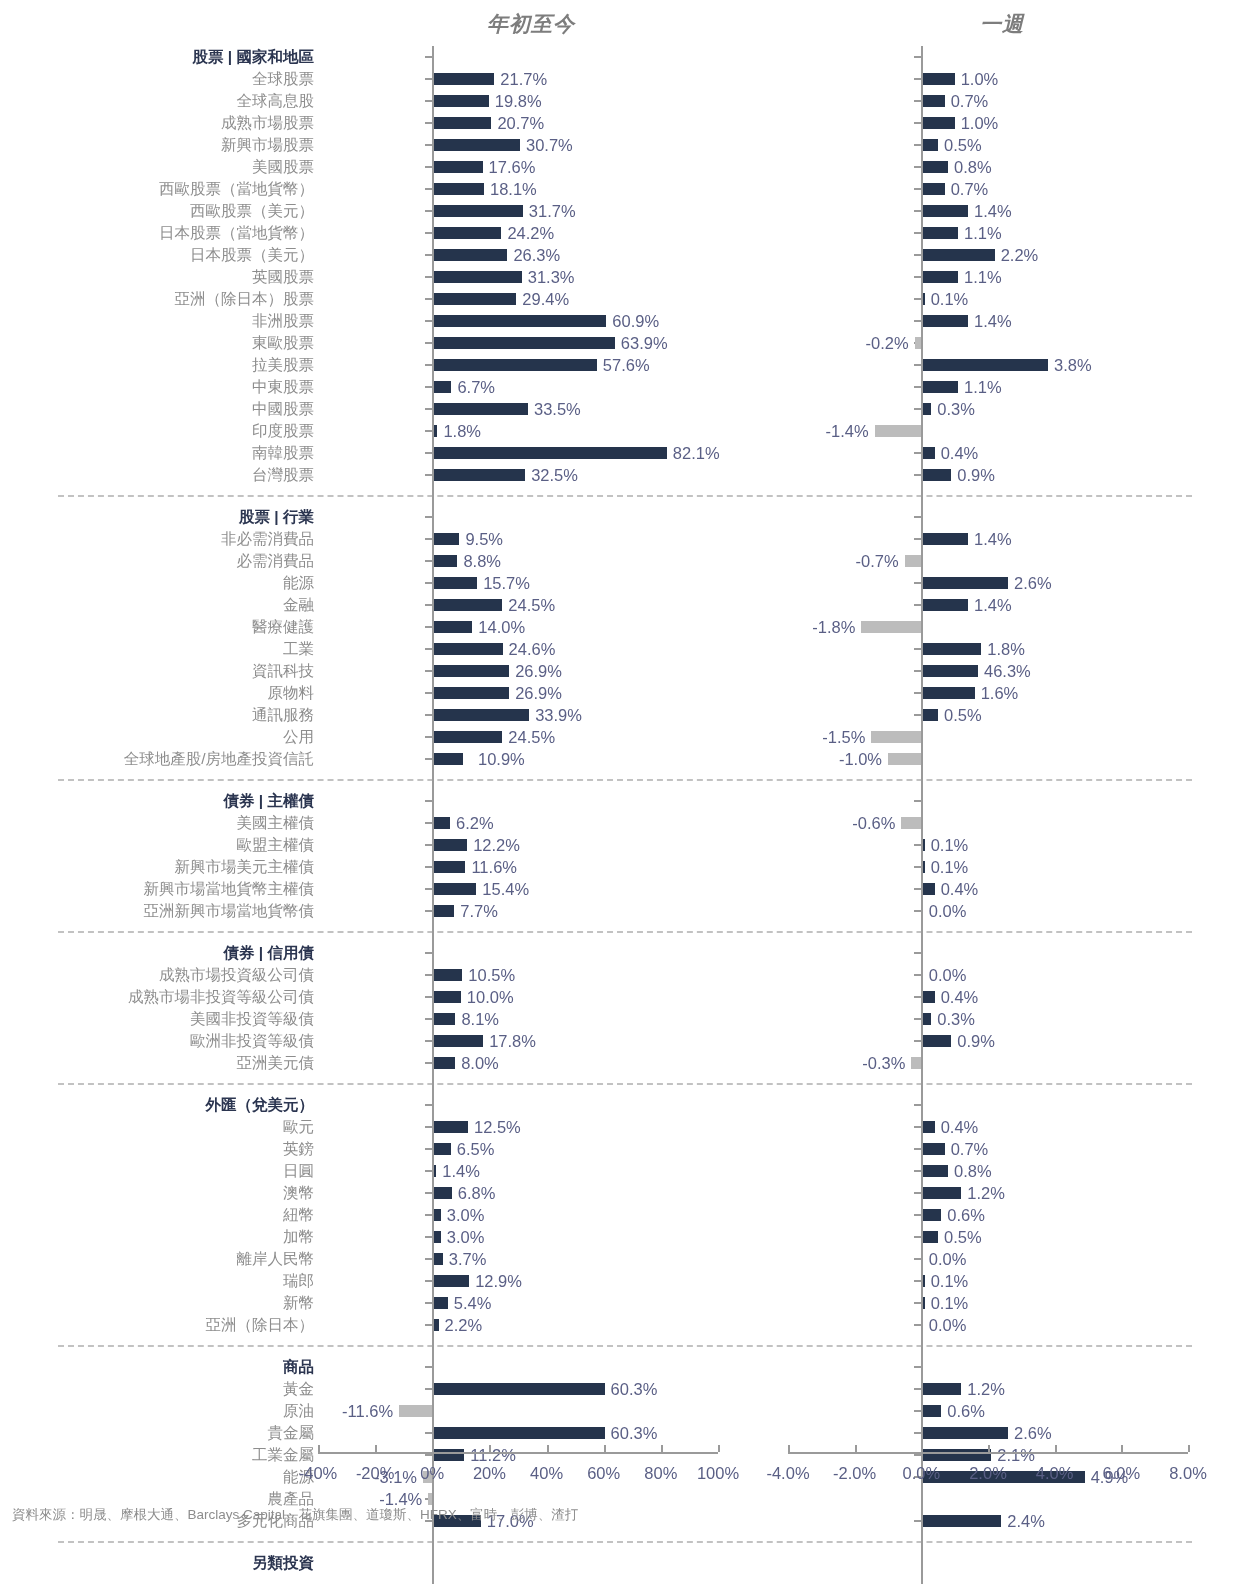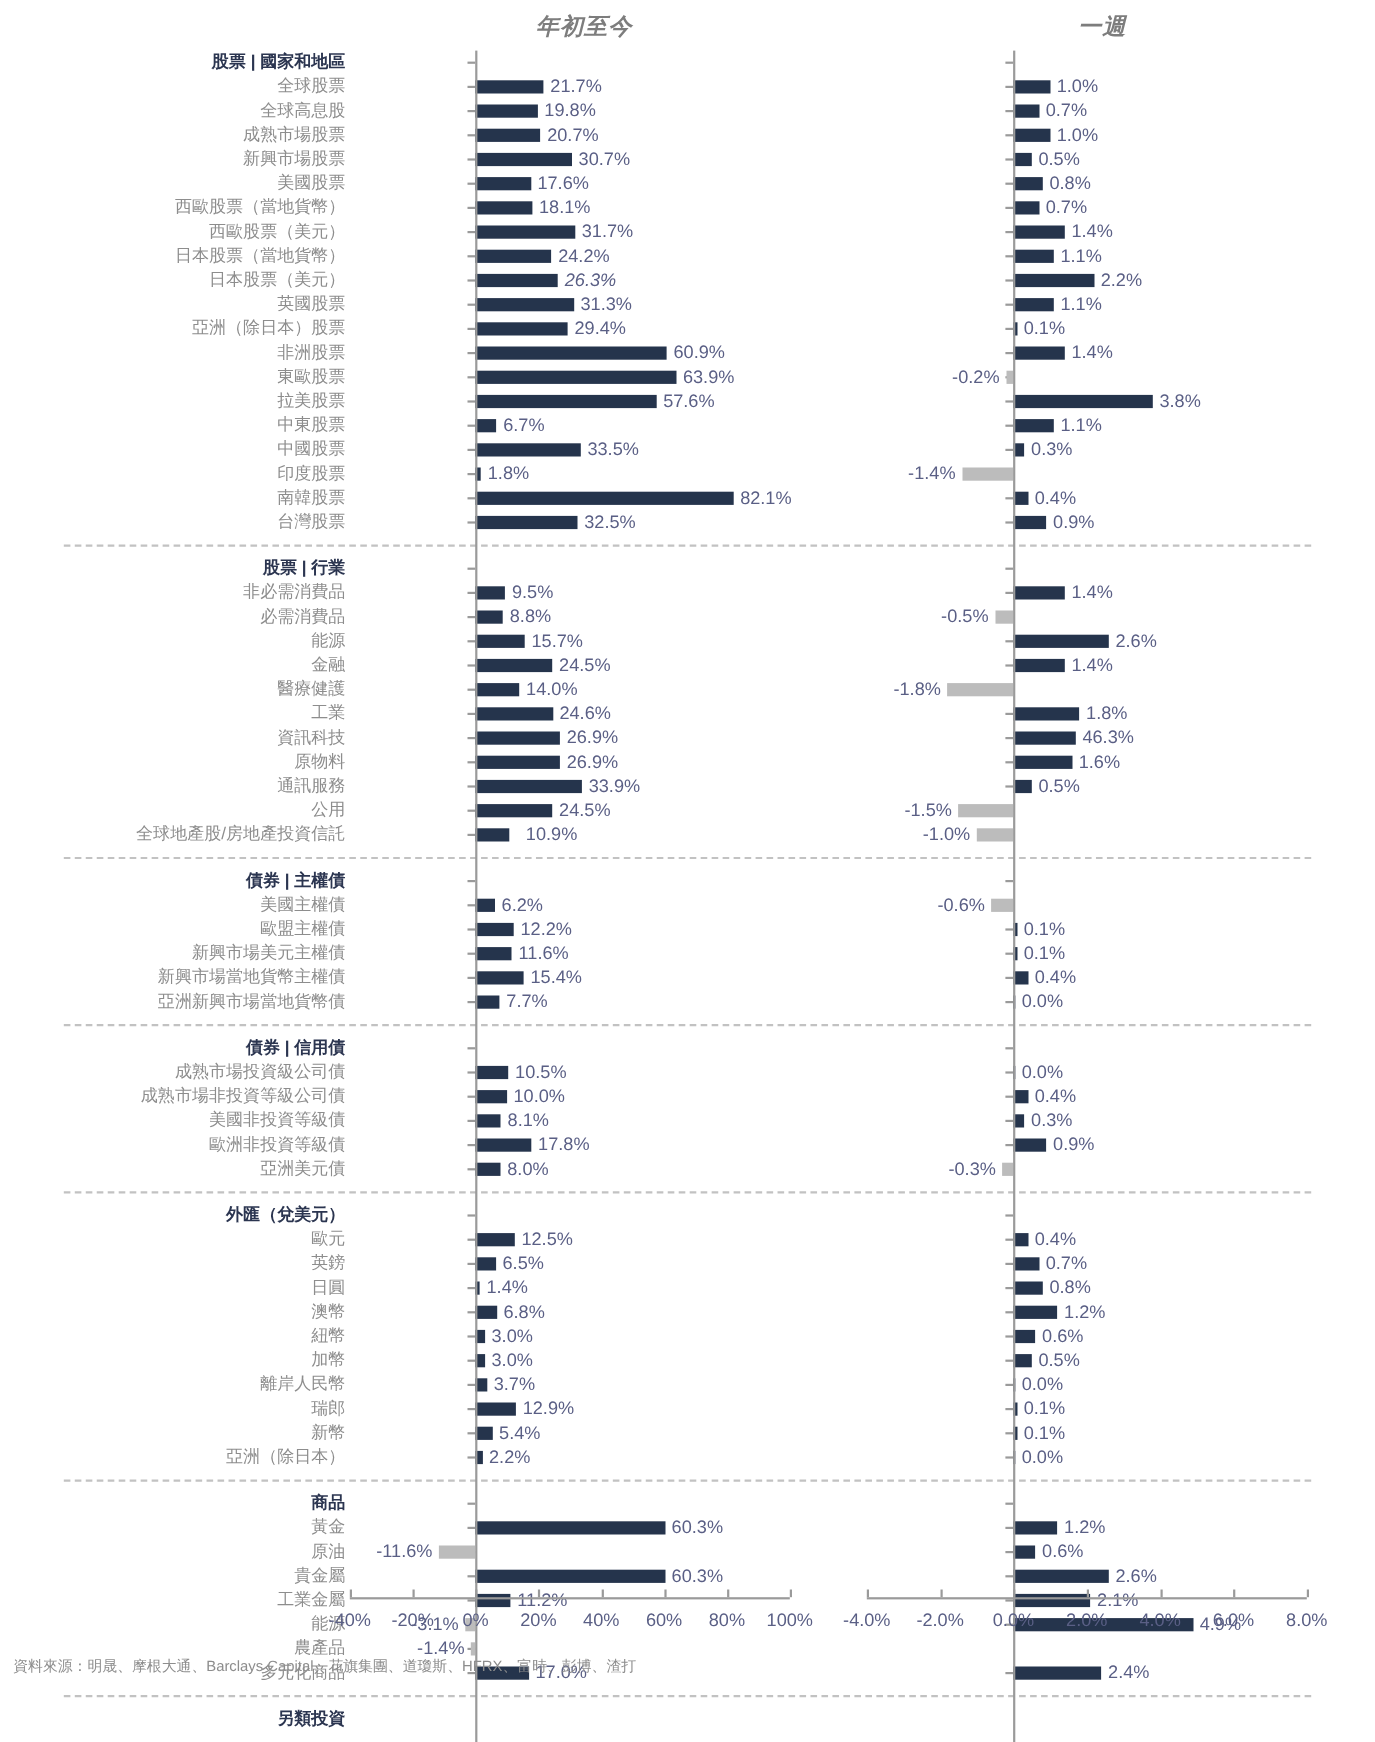--- a/index.html
+++ b/index.html
@@ -212,21 +212,21 @@
         </div>
         <div class="gap"></div>
         <div class="plot" id="" style="width: 400px;">
           <div class="tick" style="left: 126.333px;"></div>
           <div class="bar" style="left: 133.333px; width: 36.6667px;"></div>
           <div class="vlabel" style="left: 176px;">1.1%</div>
         </div>
       </div>
       <div class="row">
         <div class="lbl">日本股票（美元）</div>
-        <div class="plot" id="" style="width: 400px; font-style: italic;">
+        <div class="plot" id="" style="width: 400px;">
           <div class="tick" style="left: 107.286px;"></div>
           <div class="bar" style="left: 114.286px; width: 75.1429px;"></div>
           <div class="vlabel" style="left: 195.429px;">26.3%</div>
         </div>
         <div class="gap"></div>
         <div class="plot" id="" style="width: 400px;">
           <div class="tick" style="left: 126.333px;"></div>
           <div class="bar" style="left: 133.333px; width: 73.3333px;"></div>
           <div class="vlabel" style="left: 212.667px;">2.2%</div>
         </div>
@@ -402,21 +402,21 @@
         <div class="lbl">必需消費品</div>
         <div class="plot" id="" style="width: 400px;">
           <div class="tick" style="left: 107.286px;"></div>
           <div class="bar" style="left: 114.286px; width: 25.1429px;"></div>
           <div class="vlabel" style="left: 145.429px;">8.8%</div>
         </div>
         <div class="gap"></div>
         <div class="plot" id="" style="width: 400px;">
           <div class="tick" style="left: 126.333px;"></div>
           <div class="bar neg" style="left: 116.667px; width: 16.6667px;"></div>
-          <div class="vlabel" style="right: 289.333px;">-0.5%</div>
+          <div class="vlabel" style="right: 289.333px;">-0.7%</div>
         </div>
       </div>
       <div class="row">
         <div class="lbl">能源</div>
         <div class="plot" id="" style="width: 400px;">
           <div class="tick" style="left: 107.286px;"></div>
           <div class="bar" style="left: 114.286px; width: 44.8571px;"></div>
           <div class="vlabel" style="left: 165.143px;">15.7%</div>
         </div>
         <div class="gap"></div>

